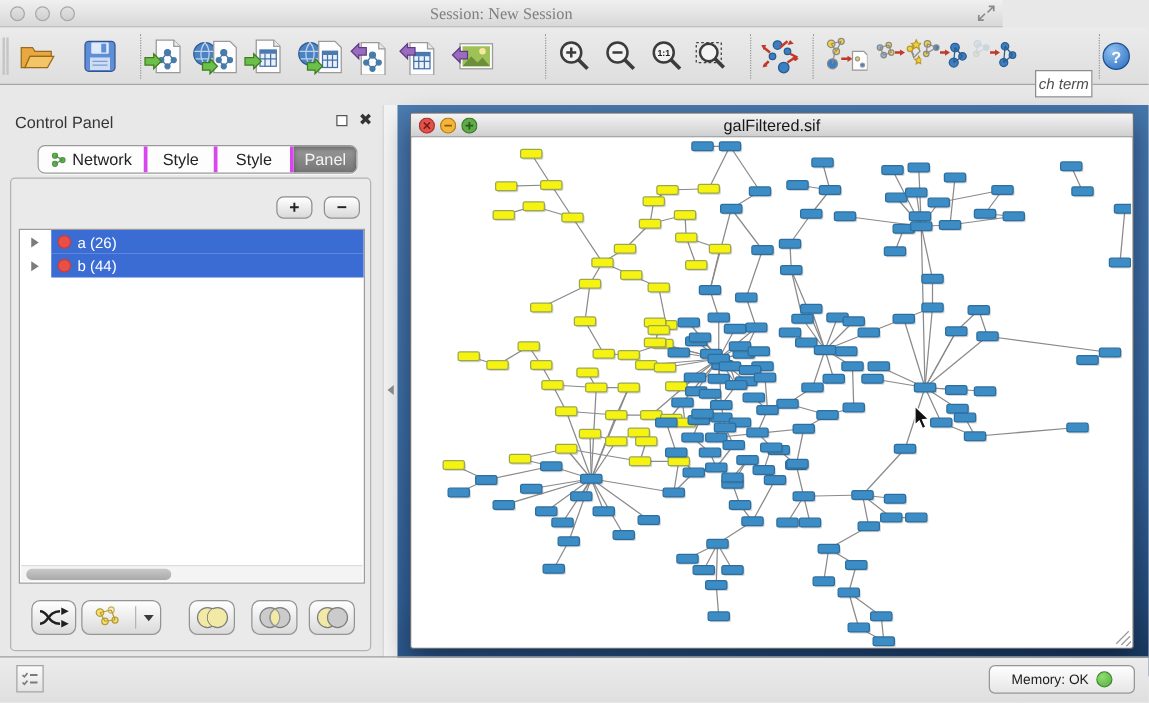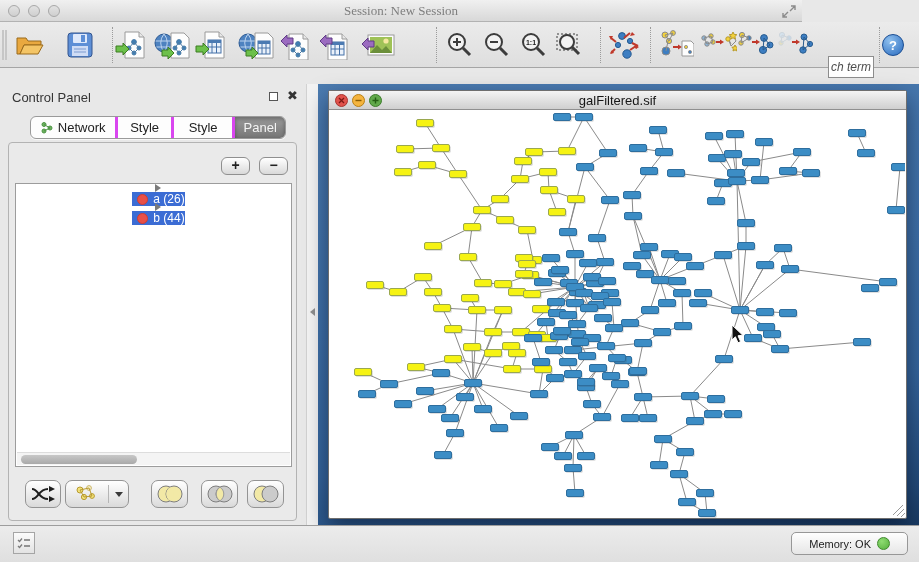--- a/index.html
+++ b/index.html
@@ -50,21 +50,21 @@
   .seg.sel { background:linear-gradient(#9d9d9d,#767676); color:#f4f4f4;
     box-shadow:inset 0 2px 4px rgba(0,0,0,.35); border-right:none; }
   .groupbox { position:absolute; left:8px; top:58px; width:289px; height:379px;
     border:1px solid #b3b3b3; border-radius:4px; background:#eaeaea; }
   .mini-btn { position:absolute; top:14px; width:29px; height:18px; border-radius:6px;
     background:linear-gradient(#ffffff,#d9d9d9); border:1px solid #8f8f8f;
     font-size:14px; font-weight:bold; color:#222; text-align:center; line-height:15px;
     cursor:default; }
   .setlist { position:absolute; left:6px; top:40px; width:277px; height:284px;
     background:#fff; border:1px solid #9c9c9c; overflow:hidden; }
-  .setrow { height:19px; display:flex; align-items:center;flex-direction:column; }
+  .setrow { height:19px; display:flex; align-items:center; }
   .row-tri { width:0; height:0; border-left:6px solid #7b7b7b;
     border-top:4px solid transparent; border-bottom:4px solid transparent;
     margin-left:9px; }
   .row-sel { flex:1; height:19px; background:#3b6cd4; display:flex;
     align-items:center; margin-left:10px; }
   .row-dot { width:11px; height:11px; border-radius:50%; background:#e85047;
     border:1px solid #d03c34; margin-left:5px; }
   .row-label { color:#fff; font-size:12px; margin-left:5px; }
   .hscroll { position:absolute; left:1px; bottom:1px; width:273px; height:13px;
     background:#f4f4f4; border-top:1px solid #ddd; }

